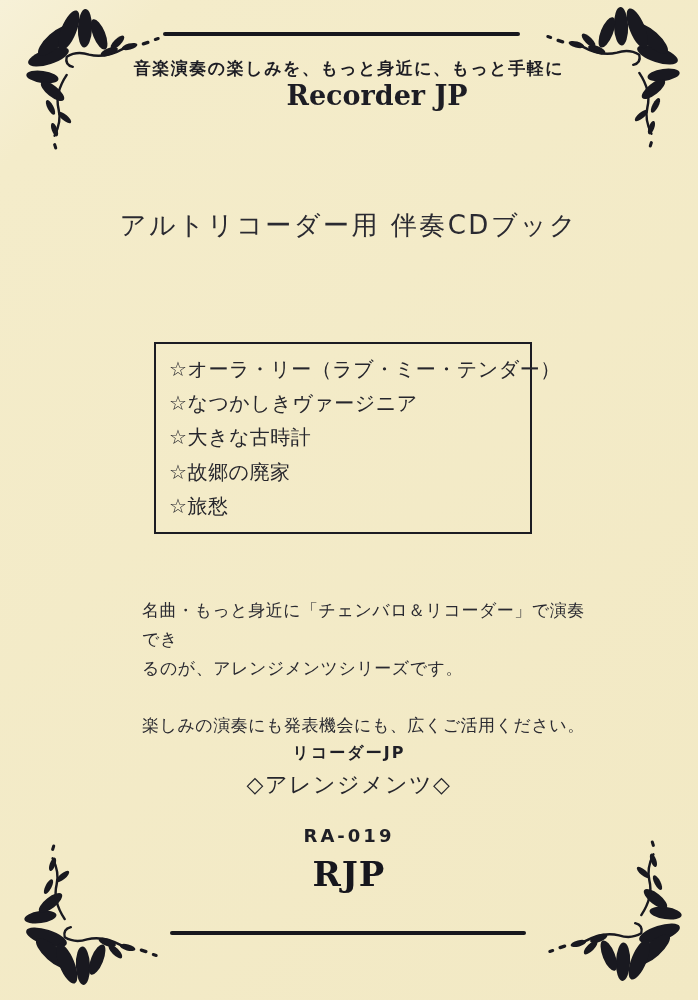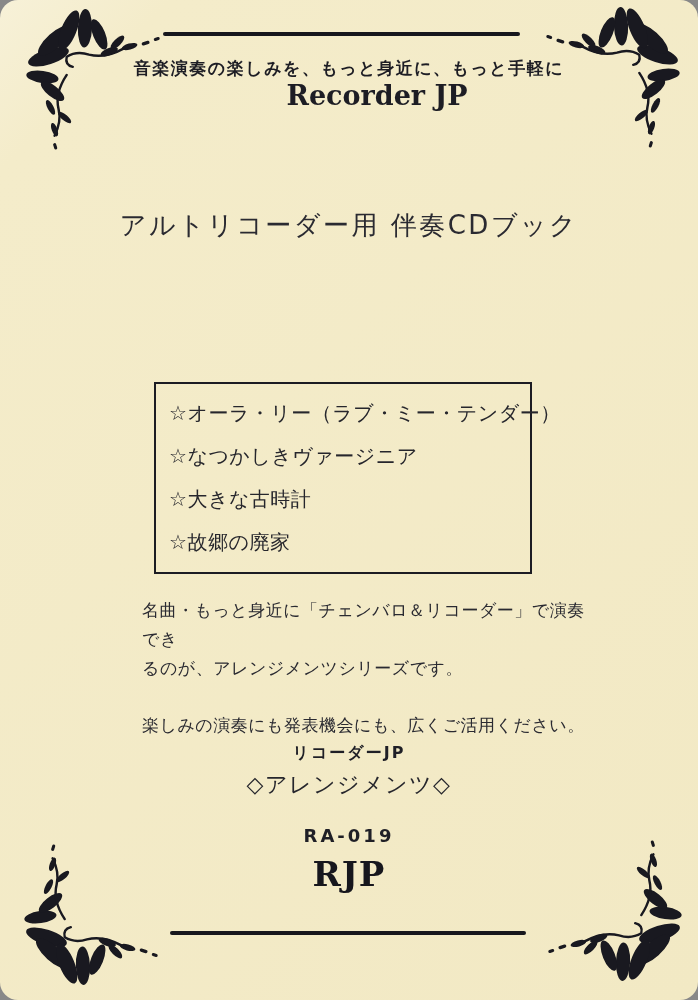--- a/index.html
+++ b/index.html
@@ -4,36 +4,34 @@
 <style>
   html,body{margin:0;padding:0;background:#888;}
   .page{
     position:relative;
     width:698px;height:1000px;
     margin:0 auto;
     background:linear-gradient(135deg,#f7f1d8 0%,#f4ecca 10%,#f2e9c4 100%);
     overflow:hidden;
     font-family:"DejaVu Sans",sans-serif;
     color:#232329;
-    border-radius:18px;
   }
   .centered{position:absolute;left:0;width:100%;text-align:center;white-space:nowrap;}
   .rule{position:absolute;height:4px;background:#17171d;border-radius:2px;}
   .rule-top{left:163px;top:32px;width:357px;}
   .rule-bottom{left:170px;top:931px;width:356px;height:3.5px;}
   .tagline{top:57px;font-size:17px;font-weight:bold;letter-spacing:1.5px;color:#1d1d24;}
   .brand{top:80px;font-size:27px;font-weight:700;font-family:"DejaVu Serif",serif;color:#1d1d24;padding-left:28px;}
   .subtitle{top:208px;font-size:26px;letter-spacing:2.5px;color:#2a2a31;}
   .main-title{top:248px;font-size:41px;letter-spacing:1.5px;font-weight:500;color:#222228;}
   .song-box{
     position:absolute;left:154px;top:342px;width:378px;height:192px;
     border:2.5px solid #1c1c23;box-sizing:border-box;
     display:flex;flex-direction:column;justify-content:space-around;
     padding:8px 6px 8px 13px;
-    margin-top:40px;
   }
   .song-item{font-size:20px;letter-spacing:0.5px;white-space:nowrap;color:#26262c;}
   .description{
     position:absolute;left:142px;top:596px;width:450px;
     font-size:17px;line-height:29px;letter-spacing:0.5px;color:#2a2a31;
   }
   .description .para2{margin-top:28px;}
   .footer-brand{top:743px;font-size:16px;font-weight:bold;letter-spacing:2px;color:#1f1f26;}
   .series{top:770px;font-size:22px;letter-spacing:1.5px;color:#26262c;}
   .catalog{top:825px;font-size:18px;font-weight:bold;letter-spacing:3px;color:#1f1f26;}
@@ -103,20 +101,21 @@
   <div class="centered tagline">音楽演奏の楽しみを、もっと身近に、もっと手軽に</div>
   <div class="centered brand">Recorder JP</div>
 
   <div class="centered subtitle">アルトリコーダー用 伴奏CDブック</div>
 
   <div class="song-box">
     <div class="song-item">☆オーラ・リー（ラブ・ミー・テンダー）</div>
     <div class="song-item">☆なつかしきヴァージニア</div>
     <div class="song-item">☆大きな古時計</div>
     <div class="song-item">☆故郷の廃家</div>
+    <div class="song-item">☆旅愁</div>
   </div>
 
   <div class="description">
     <div>
       <div>名曲・もっと身近に「チェンバロ＆リコーダー」で演奏でき</div>
       <div>るのが、アレンジメンツシリーズです。</div>
     </div>
     <div class="para2">楽しみの演奏にも発表機会にも、広くご活用ください。</div>
   </div>
 

